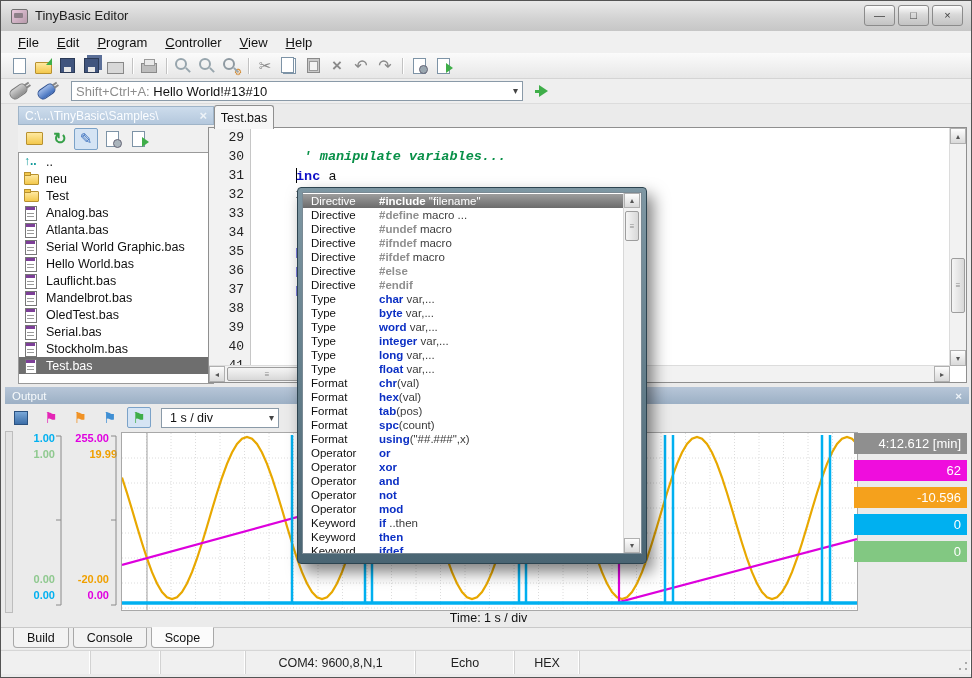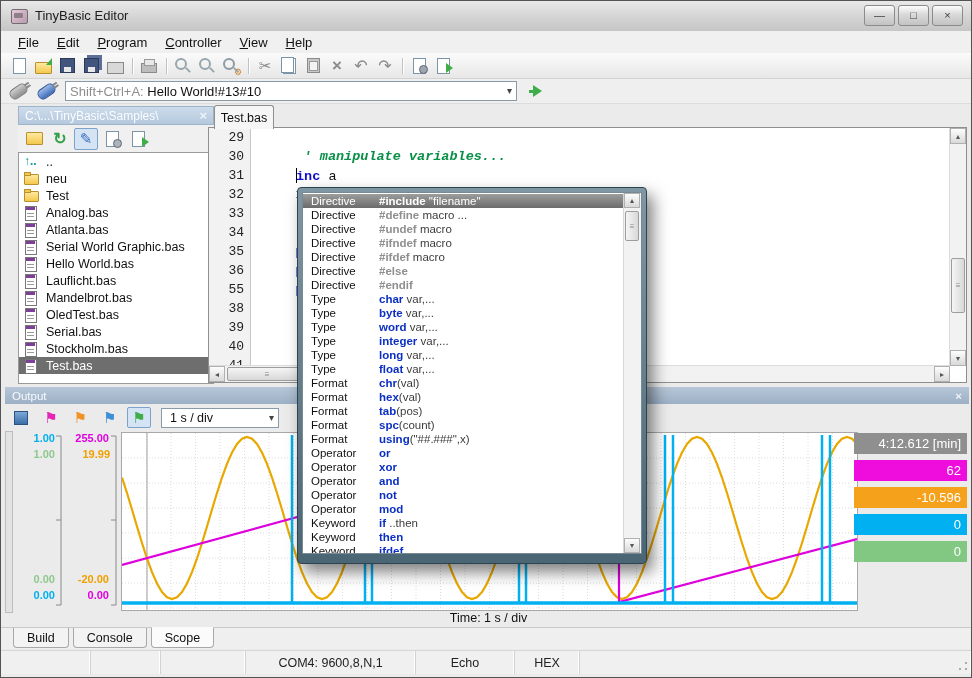--- a/index.html
+++ b/index.html
@@ -51,21 +51,21 @@
   .tbi[data-icon="paste"]::before{content:"";width:11px;height:13px;background:#c9c9c9;border:1px solid #8a8a8a;}
   .tbi[data-icon="paste"]::after{content:"";position:absolute;top:5px;width:7px;height:8px;background:#f4f4f4;border:1px solid #9a9a9a;}
   .tbi[data-icon="delete"] .glyph{font-size:17px;font-weight:bold;}
   .tbi[data-icon="undo"] .glyph,.tbi[data-icon="redo"] .glyph{font-size:16px;}
   
   .cmdbar{position:absolute;left:0;top:78px;width:100%;height:25px;background:#efefef;display:flex;align-items:center;padding-left:8px;box-sizing:border-box;border-bottom:1px solid #dcdcdc;}
   .plug{width:17px;height:9px;border-radius:5px;margin-right:9px;position:relative;transform:rotate(-35deg);}
   .plug.gray{background:linear-gradient(#cfcfcf,#8f8f8f);border:1px solid #777;}
   .plug.blue{background:linear-gradient(#9db9e8,#3f6dbb);border:1px solid #2b4f92;}
   .plug::after{content:"";position:absolute;right:-5px;top:2px;width:5px;height:1.5px;background:#888;box-shadow:0 3px 0 #888;}
-  .cmd-combo{width:452px;height:20px;background:#fff;border:1px solid #8a9aa8;display:flex;align-items:center;padding:0 4px;box-sizing:border-box;position:relative;}
+  .cmd-combo{width:452px;height:20px;background:#fff;border:1px solid #8a9aa8;display:flex;align-items:center;padding:0 4px;box-sizing:border-box;position:relative;margin-left:6px;}
   .cmd-prefix{color:#8d8d8d;font-size:13px;white-space:pre;}
   .cmd-value{color:#111;font-size:13px;white-space:pre;}
   .combo-arrow{position:absolute;right:4px;top:3px;font-size:10px;color:#444;}
   .run-btn{width:20px;height:18px;margin-left:10px;display:flex;align-items:center;justify-content:center;position:relative;}
   .run-btn::before{content:"";width:0;height:0;border-left:9px solid #3fae49;border-top:6px solid transparent;border-bottom:6px solid transparent;}
   .run-btn::after{content:"";position:absolute;left:2px;top:8px;width:6px;height:3px;background:#3fae49;}
   
   .sidebar{position:absolute;left:17px;top:105px;width:196px;height:278px;}
   .side-header{height:19px;background:linear-gradient(#cddcec,#b4c8dd);display:flex;align-items:center;justify-content:space-between;
     padding:0 6px;color:#fbfdff;font-size:12px;border:1px solid #9fb4c8;box-sizing:border-box;}
@@ -446,21 +446,21 @@
 
         </div>
 
         <div class="eline" data-kind="code" data-caret="false" style="top: 135px;">
           <span class="lnum">36</span>
           <span class="lcode"><span>     </span><span class="lkw">p</span><span class="lrest"></span></span>
 
         </div>
 
         <div class="eline" data-kind="code" data-caret="false" style="top: 154px;">
-          <span class="lnum">55</span>
+          <span class="lnum">37</span>
           <span class="lcode"><span>     </span><span class="lkw">p</span><span class="lrest"></span></span>
 
         </div>
 
         <div class="eline" data-kind="plain" data-caret="false" style="top: 173px;">
           <span class="lnum">38</span>
           <span class="lcode"><span></span><span class="lkw"></span><span class="lrest"></span></span>
 
         </div>
 
@@ -529,21 +529,21 @@
     </span>
   </div>
 
   <div class="vstrip"></div>
 
   <span class="axl" style="left:8px;top:431px;" data-clr="cyan">1.00</span>
   <span class="axl" style="left:8px;top:447px;" data-clr="green">1.00</span>
   <span class="axl" style="left:8px;top:572px;" data-clr="green">0.00</span>
   <span class="axl" style="left:8px;top:588px;" data-clr="cyan">0.00</span>
   <span class="axl" style="left:62px;top:431px;" data-clr="magenta">255.00</span>
-  <span class="axl" style="left:55px;top:447px;padding-left:8px;" data-clr="orange">19.99</span>
+  <span class="axl" style="left:62px;top:447px;padding-left:8px;" data-clr="orange">19.99</span>
   <span class="axl" style="left:62px;top:572px;" data-clr="orange">-20.00</span>
   <span class="axl" style="left:62px;top:588px;" data-clr="magenta">0.00</span>
   <svg width="120" height="177" style="position:absolute;left:0;top:431px;">
     <path d="M55,4 L60,4 L60,173 L55,173 M55,88 L60,88" stroke="#8a8a8a" fill="none"></path>
     <path d="M110,4 L115,4 L115,173 L110,173 M110,88 L115,88" stroke="#8a8a8a" fill="none"></path>
   </svg>
 
   <div class="plot">
     <svg id="scope-svg" width="735" height="177">
         <line x1="24.5" y1="0" x2="24.5" y2="177" stroke="#dcdcdc" stroke-width="1" stroke-dasharray="1,2"></line>

